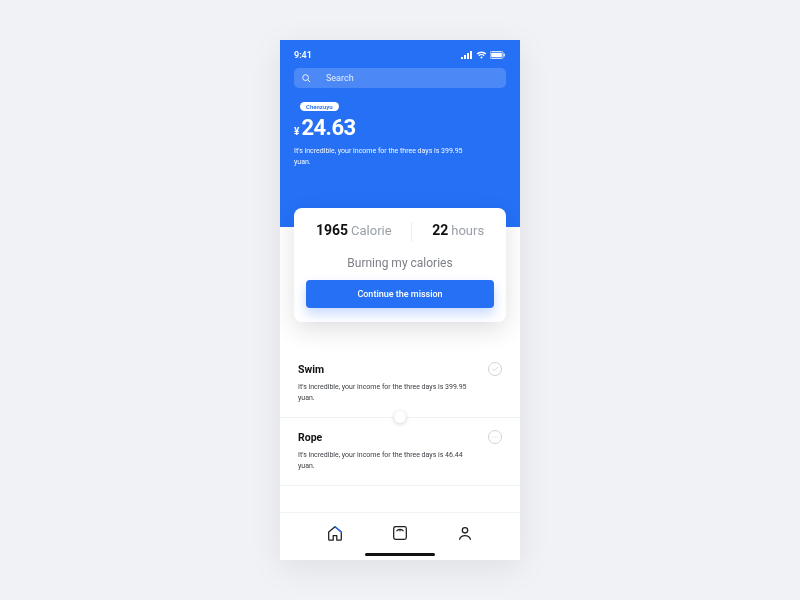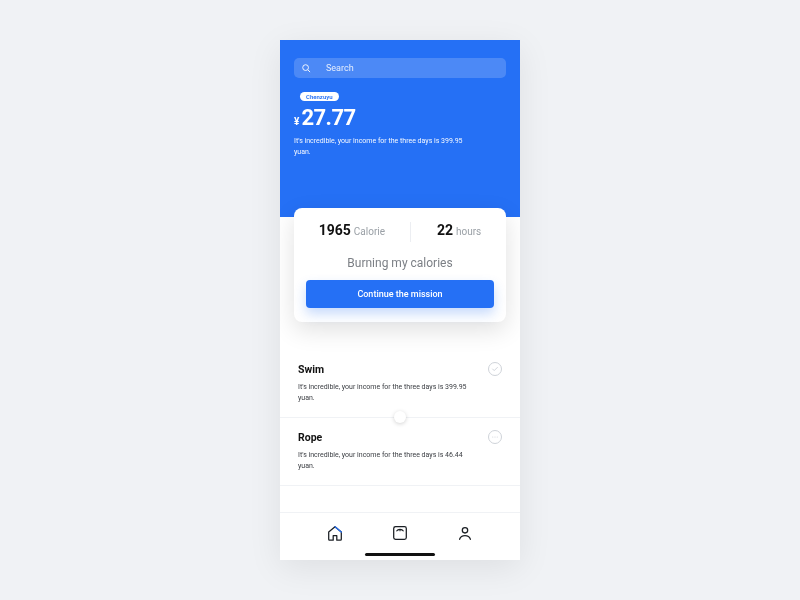--- a/index.html
+++ b/index.html
@@ -70,21 +70,21 @@
     padding: 14px 12px 14px 12px;
     z-index: 2;
   }
   .stats-row {
     display: flex; justify-content: space-around;
   }
   .stat {
     display: flex; align-items: baseline; gap: 3px;
   }
   .stat-val { font-size: 14px; font-weight: 700; color: #111; }
-  .stat-label { font-size: 10px; color: #9aa0a6; }
+  .stat-label { font-size: 13px; color: #9aa0a6; }
   .divider-v {
     width: 1px; height: 20px; background: #eceef2;
   }
   .card-caption {
     text-align: center; font-size: 12px; color: #7b7f85;
     margin-top: 14px;
   }
   .cta {
     margin-top: 10px;
     background: #2570F5;
@@ -140,34 +140,50 @@
     width: 70px; height: 3px; background: #111; border-radius: 2px;
     transform: translateX(-50%);
   }
 </style>
 </head>
 <body>
 
 <div class="phone">
 
   <div class="header">
+    <div class="status-bar">
+      <span>9:41</span>
+      <div class="status-icons">
+        <svg width="12" height="8" viewBox="0 0 12 8">
+            <path fill="#fff" d="M0 6h2v2H0zM3 4h2v4H3zM6 2h2v6H6zM9 0h2v8H9z"></path>
+          </svg>
+        <svg width="11" height="8" viewBox="0 0 11 8">
+            <path fill="#fff" d="M5.5 7.5a1 1 0 100-2 1 1 0 000 2zM2.3 4.3a4.5 4.5 0 016.4 0l-1 1a3 3 0 00-4.4 0zM.6 2.6a7 7 0 019.8 0l-1 1a5.5 5.5 0 00-7.8 0z"></path>
+          </svg>
+        <svg width="16" height="8" viewBox="0 0 16 8">
+            <rect x="0" y="0.5" width="13" height="7" rx="1.5" fill="none" stroke="#fff" stroke-width="0.8"></rect>
+            <rect x="1.2" y="1.7" width="10.6" height="4.6" rx="0.8" fill="#fff"></rect>
+            <rect x="13.6" y="2.5" width="1.2" height="3" rx="0.6" fill="#fff"></rect>
+          </svg>
+      </div>
+    </div>
 
     <div class="search">
       <svg width="9" height="9" viewBox="0 0 10 10">
           <circle cx="4" cy="4" r="3.2" fill="none" stroke="#fff" stroke-width="1"></circle>
           <line x1="6.5" y1="6.5" x2="9" y2="9" stroke="#fff" stroke-width="1"></line>
         </svg>
       <span>Search</span>
     </div>
 
     <div class="badge">Chenzuyu</div>
 
     <div class="amount-row">
       <span class="currency">¥</span>
-      <span class="amount">27.77</span>
+      <span class="amount">24.63</span>
     </div>
     <div class="subtitle">It's incredible, your income for the three days is 399.95 yuan.</div>
   </div>
 
   <div class="stats-card">
     <div class="stats-row">
       <div class="stat">
         <span class="stat-val">1965</span>
         <span class="stat-label">Calorie</span>
       </div>

